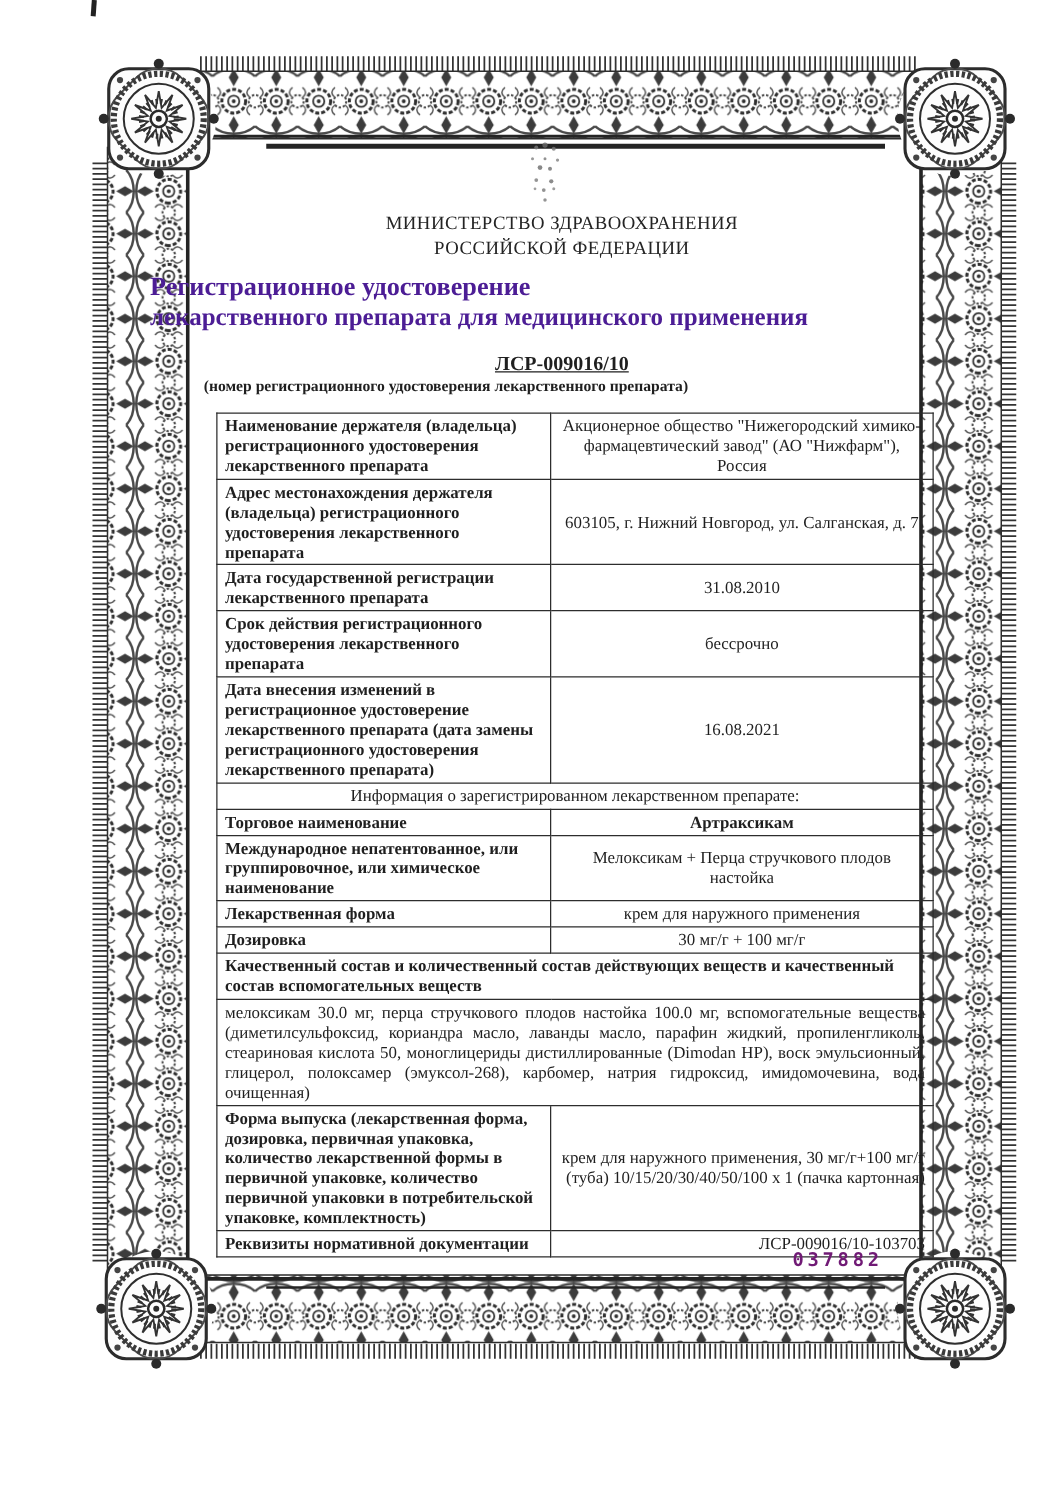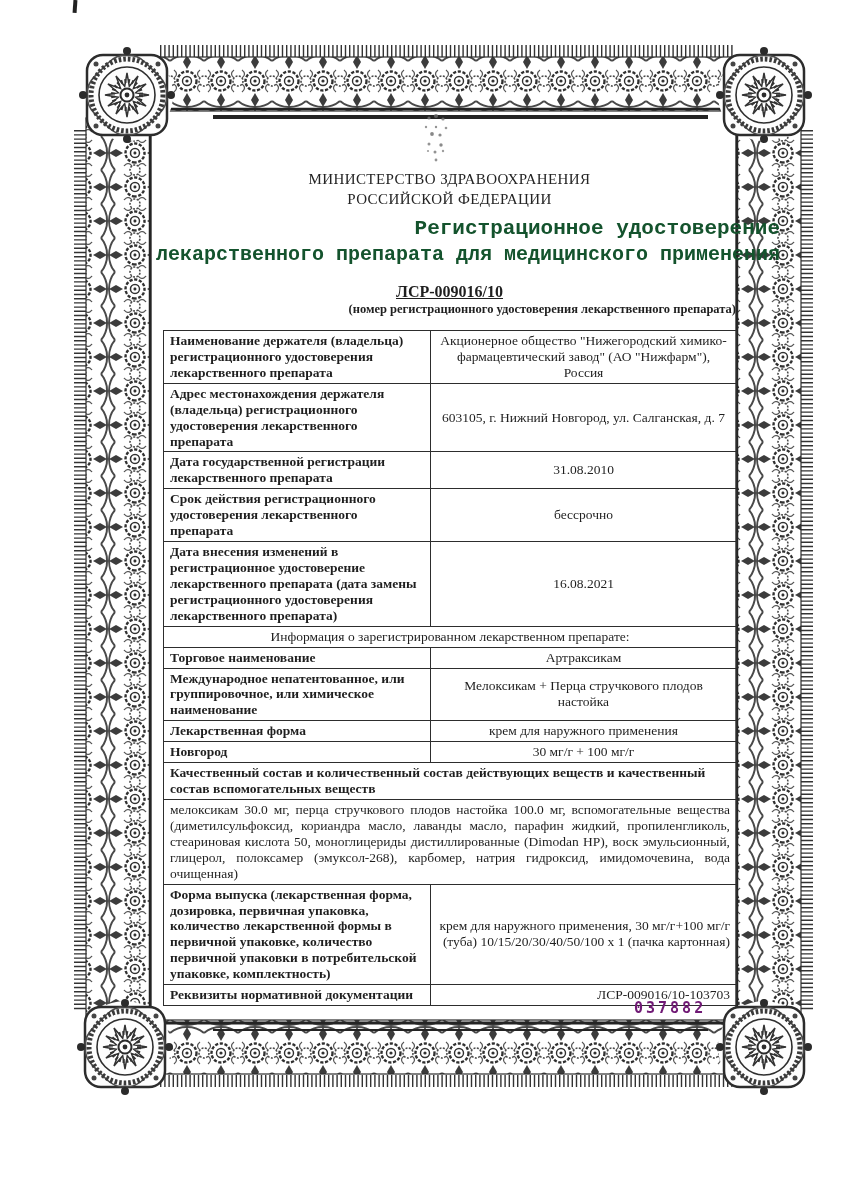--- a/index.html
+++ b/index.html
@@ -8,47 +8,47 @@
     font-family:"Liberation Serif", serif;color:#1f1f1f;overflow:hidden;
   }
   .frame{position:absolute;left:0;top:0;}
   .scan-artifact{position:absolute;left:73px;top:0;width:4px;height:13px;background:#222;transform:rotate(4deg);}
   .emblem{position:absolute;left:413px;top:110px;filter:blur(.5px);opacity:.8;}
   .ministry{
     position:absolute;left:163px;top:170px;width:573px;text-align:center;
     font-size:15px;letter-spacing:.4px;line-height:1.3;color:#242424;
   }
   .doc-title{
-    position:absolute;left:120px;top:216px;width:660px;text-align:right;
-    font-weight:bold;font-size:21px;line-height:1.25;color:#14532d;font-family:Liberation Mono, monospace;
+    position:absolute;left:120px;top:216px;width:660px;text-align:left;
+    font-weight:bold;font-size:21px;line-height:1.25;color:#4c1d95;
   }
   .doc-title .t2{font-size:20px;}
   .regnum{
     position:absolute;left:163px;top:283px;width:573px;text-align:center;
     font-weight:bold;font-size:16px;text-decoration:underline;
   }
   .regnum-caption{
-    position:absolute;left:163px;top:302px;width:573px;text-align:right;
+    position:absolute;left:163px;top:302px;width:573px;text-align:left;
     font-weight:bold;font-size:12.5px;
   }
   table.cert{
-    position:absolute;left:163px;top:330px;width:573px;
+    position:absolute;left:173px;top:330px;width:573px;
     border-collapse:collapse;table-layout:fixed;border-radius:17px;
   }
   table.cert td{
     border:1.6px solid #2d2d2d;padding:2px 6px;vertical-align:middle;
     font-size:13.5px;line-height:1.18;
   }
   td.lbl{font-weight:bold;font-size:13px;text-align:left;}
   td.val{text-align:center;}
   td.val-left{text-align:right;vertical-align:top;}
   td.full-center{text-align:center;font-size:13.5px;padding:3px 6px;font-family:Liberation Serif, serif;}
   td.full-bold{font-weight:bold;font-size:13px;text-align:left;padding:3px 6px;margin-left:24px;}
   td.full-text{font-size:13.5px;text-align:justify;padding:4px 7px;line-height:1.32;}
-  .bold{font-weight:normal;}
+  .bold{font-weight:bold;}
   .serial{
     position:absolute;left:634px;top:987px;
     font-family:"DejaVu Sans Mono", monospace;font-size:15px;font-weight:bold;
     letter-spacing:3px;color:#701a75;margin-top:12px;
   }
 </style>
 </head>
 <body>
 
 <div class="page">
@@ -184,21 +184,21 @@
       </tr>
       <tr>
         <td class="lbl">Международное непатентованное, или группировочное, или химическое наименование</td>
         <td class="val">Мелоксикам + Перца стручкового плодов настойка</td>
       </tr>
       <tr>
         <td class="lbl">Лекарственная форма</td>
         <td class="val">крем для наружного применения</td>
       </tr>
       <tr>
-        <td class="lbl">Новгород</td>
+        <td class="lbl">Дозировка</td>
         <td class="val">30 мг/г + 100 мг/г</td>
       </tr>
       <tr>
         <td class="full-bold" colspan="2">Качественный состав и количественный состав действующих веществ и качественный состав вспомогательных веществ</td>
       </tr>
       <tr>
         <td class="full-text" colspan="2">мелоксикам 30.0 мг, перца стручкового плодов настойка 100.0 мг, вспомогательные вещества (диметилсульфоксид, кориандра масло, лаванды масло, парафин жидкий, пропиленгликоль, стеариновая кислота 50, моноглицериды дистиллированные (Dimodan HP), воск эмульсионный, глицерол, полоксамер (эмуксол-268), карбомер, натрия гидроксид, имидомочевина, вода очищенная)</td>
       </tr>
       <tr>
         <td class="lbl">Форма выпуска (лекарственная форма, дозировка, первичная упаковка, количество лекарственной формы в первичной упаковке, количество первичной упаковки в потребительской упаковке, комплектность)</td>

